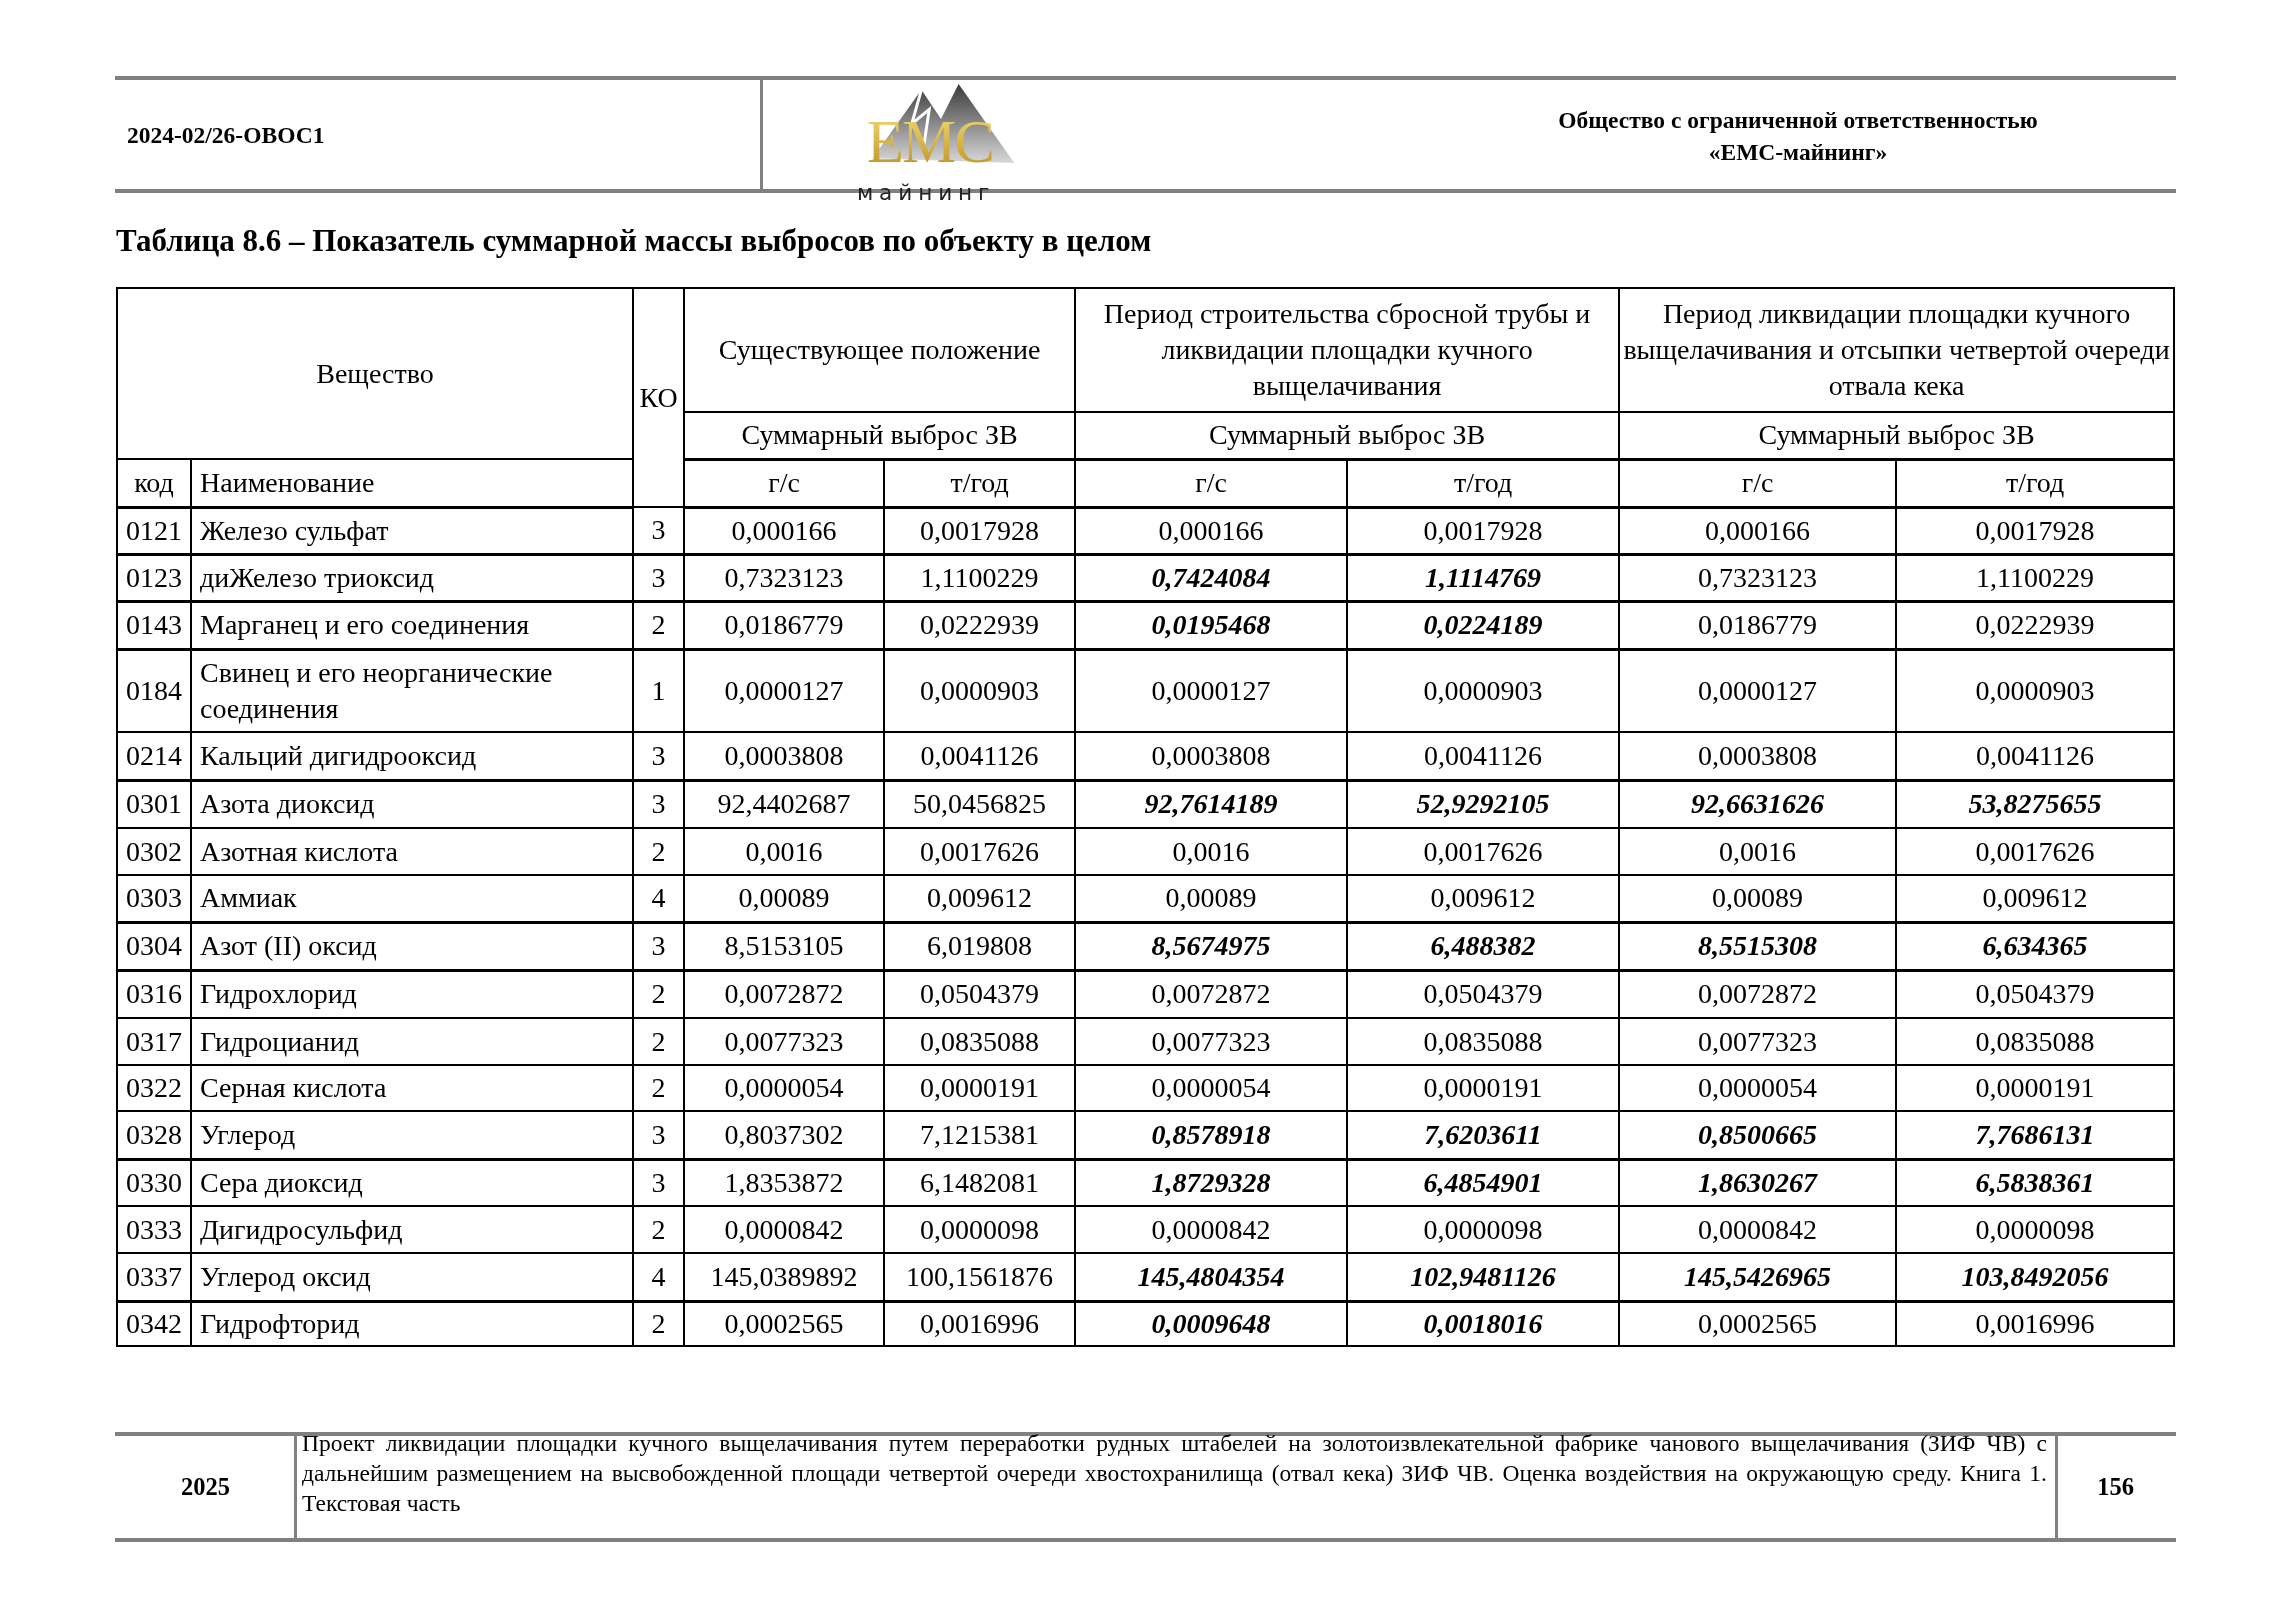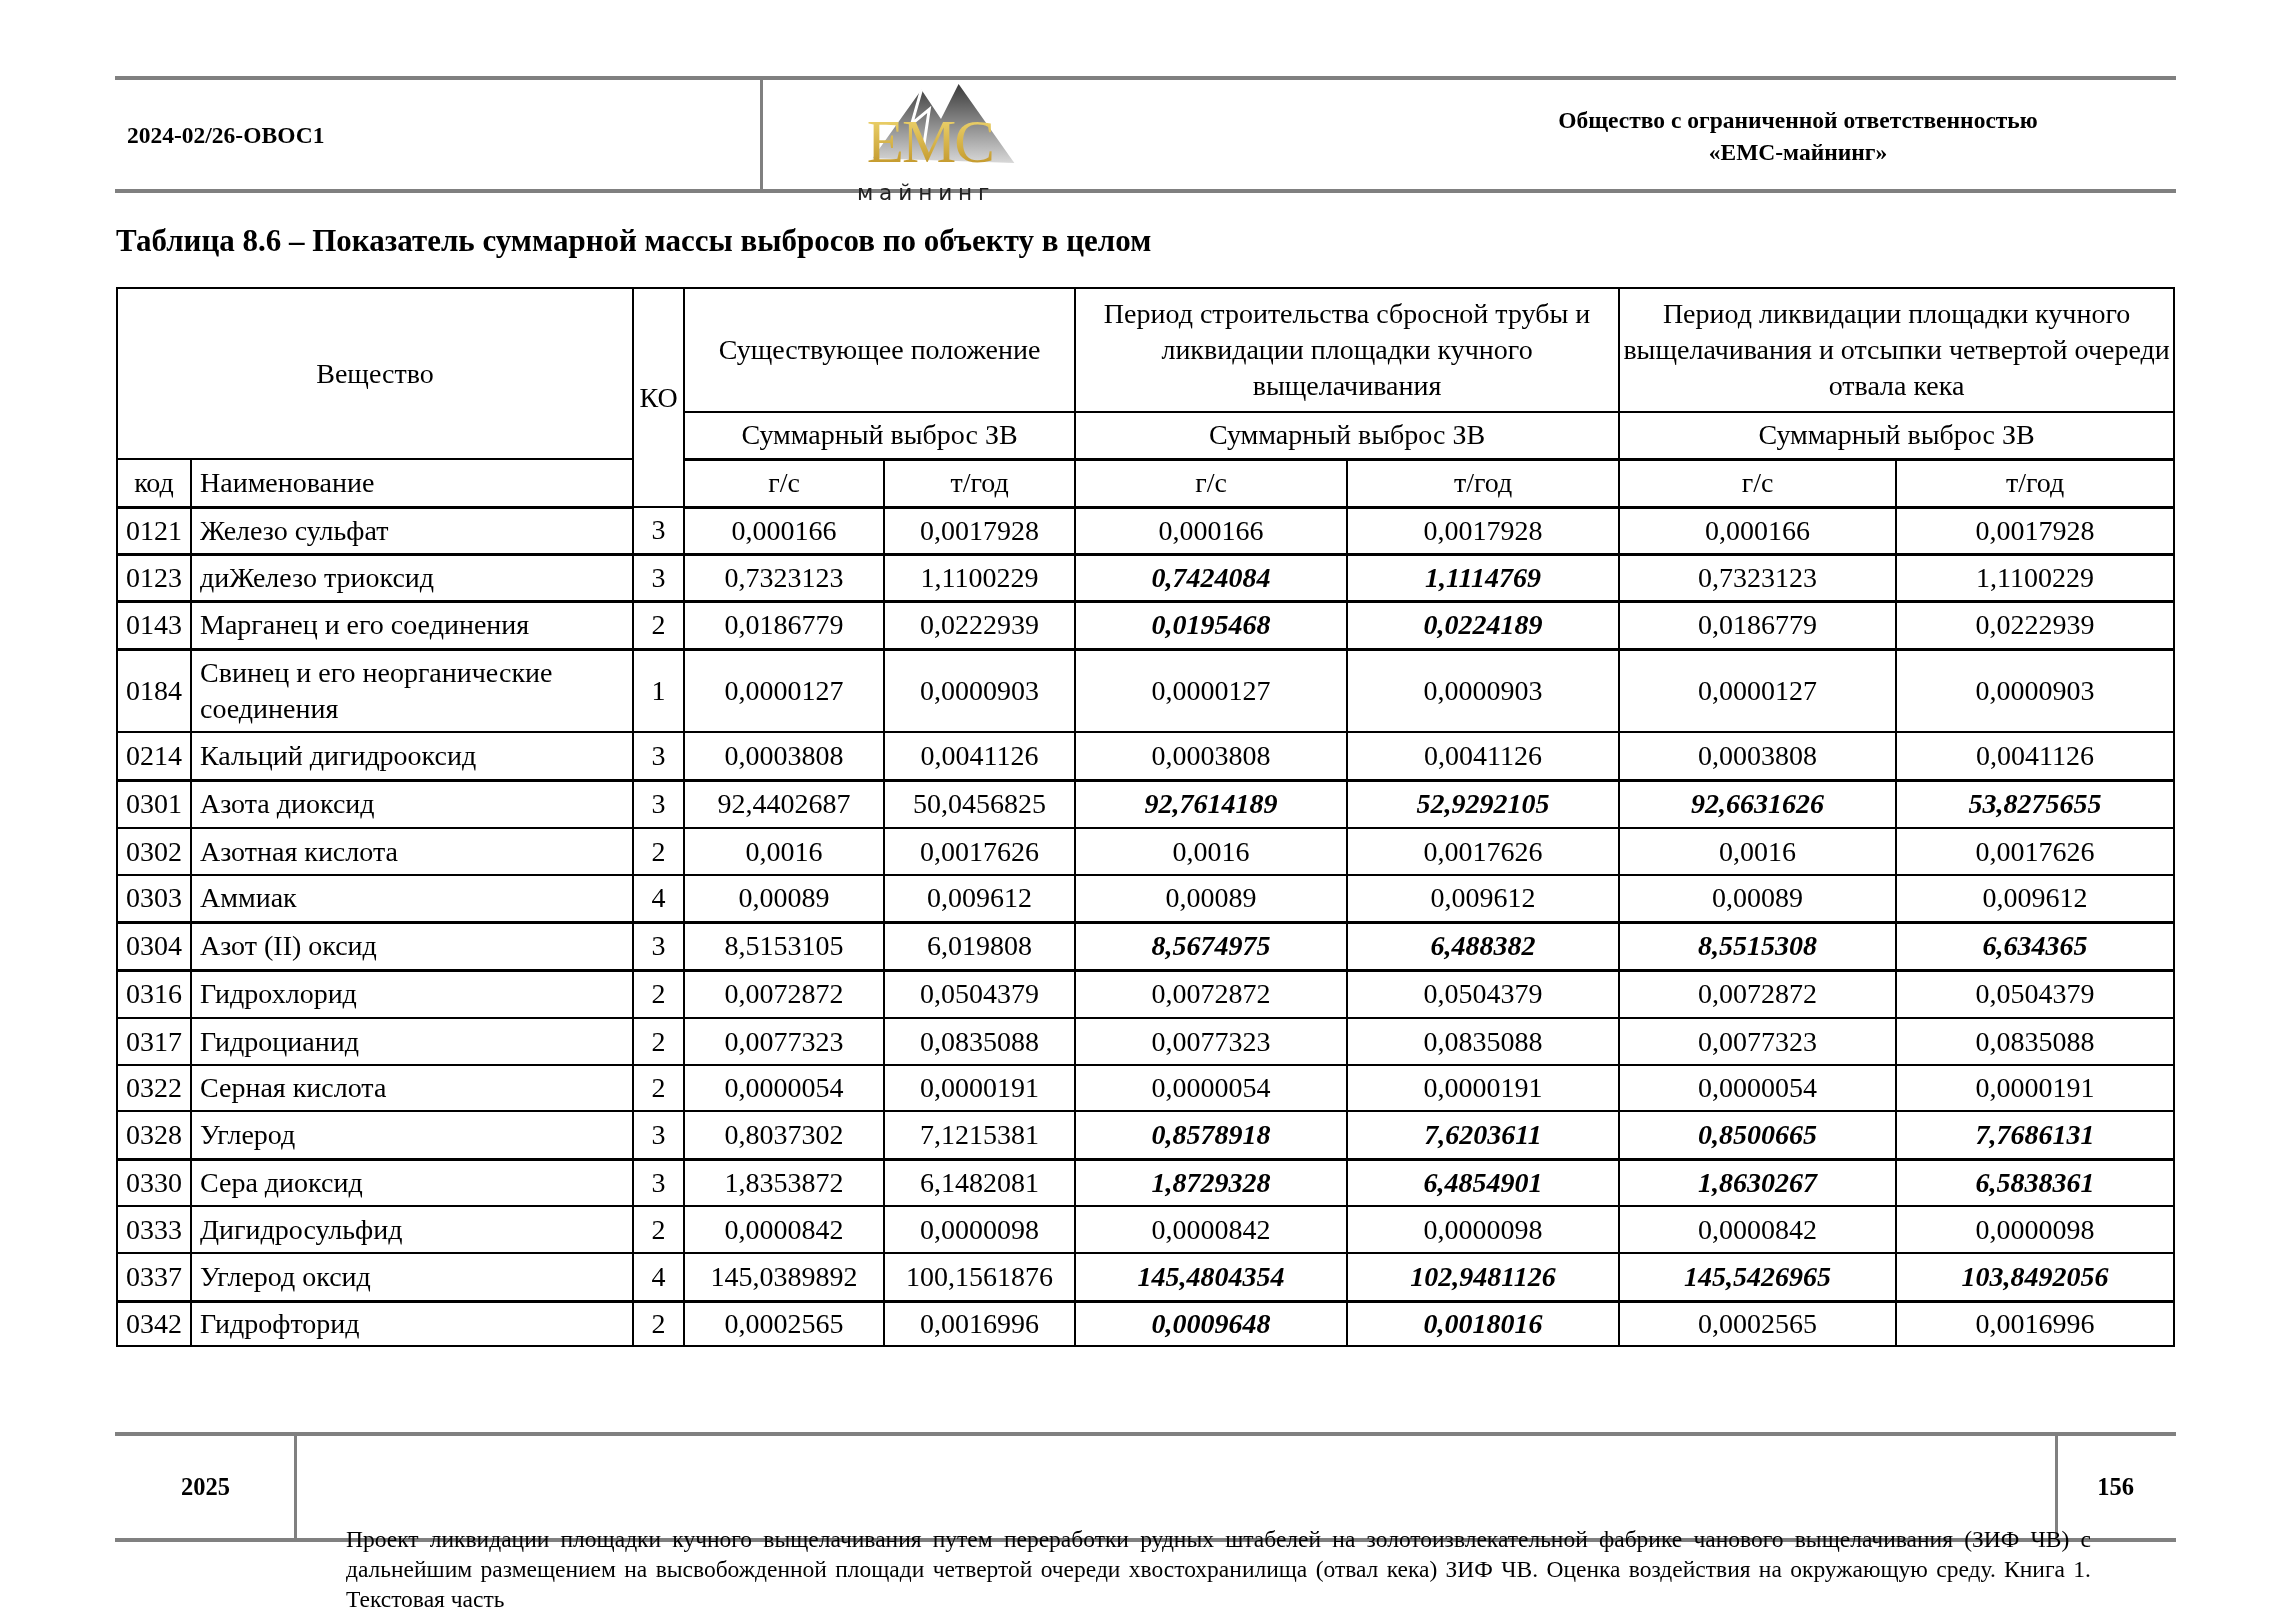--- a/index.html
+++ b/index.html
@@ -16,21 +16,21 @@
                background:linear-gradient(#f5df7a,#b98a1c); -webkit-background-clip:text; background-clip:text; -webkit-text-fill-color:transparent; }
   #logo .mining { position:absolute; left:3.9px; top:100px; font-size:21.6px; letter-spacing:5.9px; color:#222; font-family:"DejaVu Sans", sans-serif; }
   #title { position:absolute; left:116px; top:223px; font-size:31px; font-weight:bold; }
   table#emissions { position:absolute; left:116px; top:287px; border-collapse:collapse; table-layout:fixed; width:2057px; }
   #emissions td { border:2px solid #000; font-size:28px; text-align:center; padding:0 2px; line-height:36px; vertical-align:middle; overflow:hidden; white-space:nowrap; }
   #emissions tr.sep td { border-bottom:3.9px solid #000; }
   #emissions td.left { text-align:left;padding-left:8px; }
   #emissions td.wrap { white-space:normal; }
   #emissions td.bi { font-weight:bold; font-style:italic; }
   #footer-year { position:absolute; left:116px; top:1434px; width:179px; height:105px; display:flex; align-items:center; justify-content:center; font-size:24.5px; font-weight:bold; }
-  #footer-text { position:absolute; left:302px; top:1524px; width:1745px; font-size:23.5px; line-height:30px; text-align:justify;margin-left:44px; }
+  #footer-text { position:absolute; left:302px; top:1428px; width:1745px; font-size:23.5px; line-height:30px; text-align:justify; }
   #footer-page { position:absolute; left:2058px; top:1434px; width:115px; height:105px; display:flex; align-items:center; justify-content:center; font-size:24.5px; font-weight:bold; }
 </style>
 </head>
 <body>
 
 <div class="hline" style="left:115px; top:76px; width:2061px;"></div>
 <div class="hline" style="left:115px; top:189px; width:2061px;"></div>
 <div class="vline" style="left:760px; top:78px; height:112px;"></div>
 
 <div id="doc-code">2024-02/26-ОВОС1</div>

